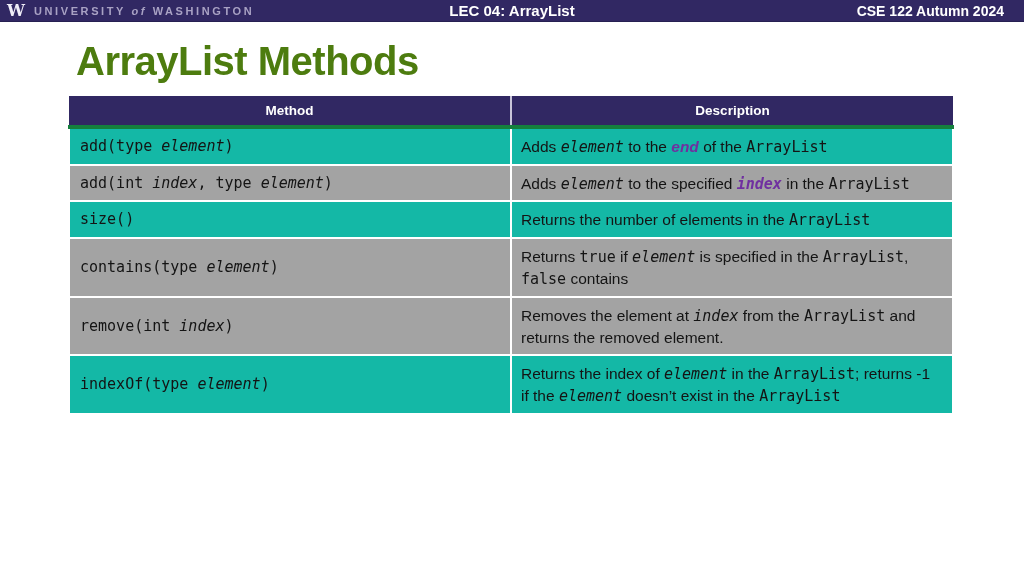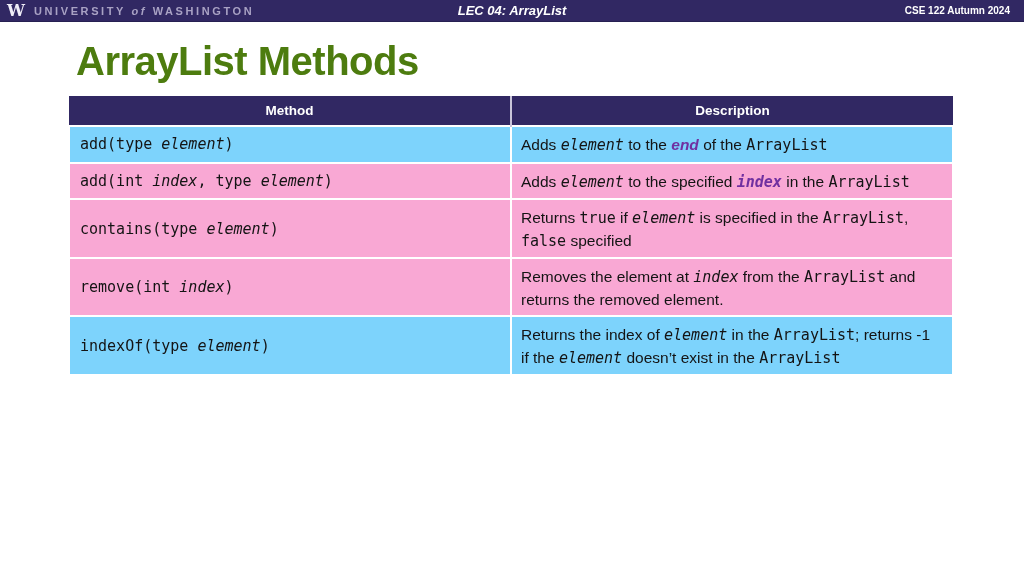--- a/index.html
+++ b/index.html
@@ -34,30 +34,29 @@
     color: #a9a2c4;
     font-size: 11px;
     font-weight: 700;
     letter-spacing: 2.6px;
     white-space: nowrap;
   }
   .lecture {
     position: absolute;
     left: 50%;
     transform: translateX(-50%);
-    font-size: 13px;
+    font-size: 15px;
     font-weight: 700;
     white-space: nowrap;
-    font-style: italic;
   }
   .course {
     margin-left: auto;
-    font-size: 10px;
+    font-size: 14px;
     font-weight: 700;
-    padding-right: 14px;
+    padding-right: 20px;
     white-space: nowrap;
   }
 
   
   .slide-title {
     margin: 16px 0 12px 76px;
     font-size: 40px;
     line-height: 46px;
     font-weight: 700;
     color: #4d7c0f;
@@ -70,43 +69,43 @@
     width: 886px;
     border-collapse: collapse;
     table-layout: fixed;
   }
   .methods-table th {
     background: #312863;
     color: #ffffff;
     font-size: 13.5px;
     font-weight: 700;
     height: 27px;
-    border-bottom: 1px solid #15803d;
+    border-bottom: 4px solid #15803d;
     width: 50%;
     text-align: center;
     vertical-align: middle;
   }
   .methods-table th:first-child { border-right: 2px solid #c9c5da; }
   .methods-table td {
     border: 2px solid #ffffff;
     vertical-align: middle;
     color: #141414;
   }
   td.method {
     font-family: "DejaVu Sans Mono", monospace;
     font-size: 15px;
     padding: 6px 8px 6px 10px;
   }
   td.desc {
     font-size: 15.5px;
     line-height: 21.5px;
     padding: 7px 22px 5px 9px;
   }
-  .row-odd  td { background: #7dd3fc; }
-  .row-even td { background: #f9a8d4; }
+  .row-odd  td { background: #14b8a6; }
+  .row-even td { background: #a3a3a3; }
 
   
   .seg-plain { }
   .seg-italic { font-style: italic; }
   .seg-mono { font-family: "DejaVu Sans Mono", monospace; font-size: 15px; }
   .seg-mono-italic { font-family: "DejaVu Sans Mono", monospace; font-size: 15px; font-style: italic; }
   .seg-accent { color: #7030a0; font-weight: 700; font-style: italic; }
   .seg-accent-mono { color: #7030a0; font-weight: 700; font-style: italic; font-family: "DejaVu Sans Mono", monospace; font-size: 15px; }
 </style>
 </head>
@@ -130,23 +129,27 @@
   </thead>
   <tbody>
       <tr class="row-odd">
         <td class="method"><span class="seg-mono">add(type </span><span class="seg-mono-italic">element</span><span class="seg-mono">)</span></td>
         <td class="desc"><span class="seg-plain">Adds </span><span class="seg-mono-italic">element</span><span class="seg-plain"> to the </span><span class="seg-accent">end</span><span class="seg-plain"> of the </span><span class="seg-mono">ArrayList</span></td>
       </tr>
       <tr class="row-even">
         <td class="method"><span class="seg-mono">add(int </span><span class="seg-mono-italic">index</span><span class="seg-mono">, type </span><span class="seg-mono-italic">element</span><span class="seg-mono">)</span></td>
         <td class="desc"><span class="seg-plain">Adds </span><span class="seg-mono-italic">element</span><span class="seg-plain"> to the specified </span><span class="seg-accent-mono">index</span><span class="seg-plain"> in the </span><span class="seg-mono">ArrayList</span></td>
       </tr>
+      <tr class="row-odd">
+        <td class="method"><span class="seg-mono">size()</span></td>
+        <td class="desc"><span class="seg-plain">Returns the number of elements in the </span><span class="seg-mono">ArrayList</span></td>
+      </tr>
       <tr class="row-even">
         <td class="method"><span class="seg-mono">contains(type </span><span class="seg-mono-italic">element</span><span class="seg-mono">)</span></td>
-        <td class="desc"><span class="seg-plain">Returns </span><span class="seg-mono">true</span><span class="seg-plain"> if </span><span class="seg-mono-italic">element</span><span class="seg-plain"> is specified in the </span><span class="seg-mono">ArrayList</span><span class="seg-plain">, </span><span class="seg-mono">false</span><span class="seg-plain"> specified</span></td>
+        <td class="desc"><span class="seg-plain">Returns </span><span class="seg-mono">true</span><span class="seg-plain"> if </span><span class="seg-mono-italic">element</span><span class="seg-plain"> is specified in the </span><span class="seg-mono">ArrayList</span><span class="seg-plain">, </span><span class="seg-mono">false</span><span class="seg-plain"> contains</span></td>
       </tr>
       <tr class="row-even">
         <td class="method"><span class="seg-mono">remove(int </span><span class="seg-mono-italic">index</span><span class="seg-mono">)</span></td>
         <td class="desc"><span class="seg-plain">Removes the element at </span><span class="seg-mono-italic">index</span><span class="seg-plain"> from the </span><span class="seg-mono">ArrayList</span><span class="seg-plain"> and returns the removed element.</span></td>
       </tr>
       <tr class="row-odd">
         <td class="method"><span class="seg-mono">indexOf(type </span><span class="seg-mono-italic">element</span><span class="seg-mono">)</span></td>
         <td class="desc"><span class="seg-plain">Returns the index of </span><span class="seg-mono-italic">element</span><span class="seg-plain"> in the </span><span class="seg-mono">ArrayList</span><span class="seg-plain">; returns -1 if the </span><span class="seg-mono-italic">element</span><span class="seg-plain"> doesn’t exist in the </span><span class="seg-mono">ArrayList</span></td>
       </tr>
     </tbody>

